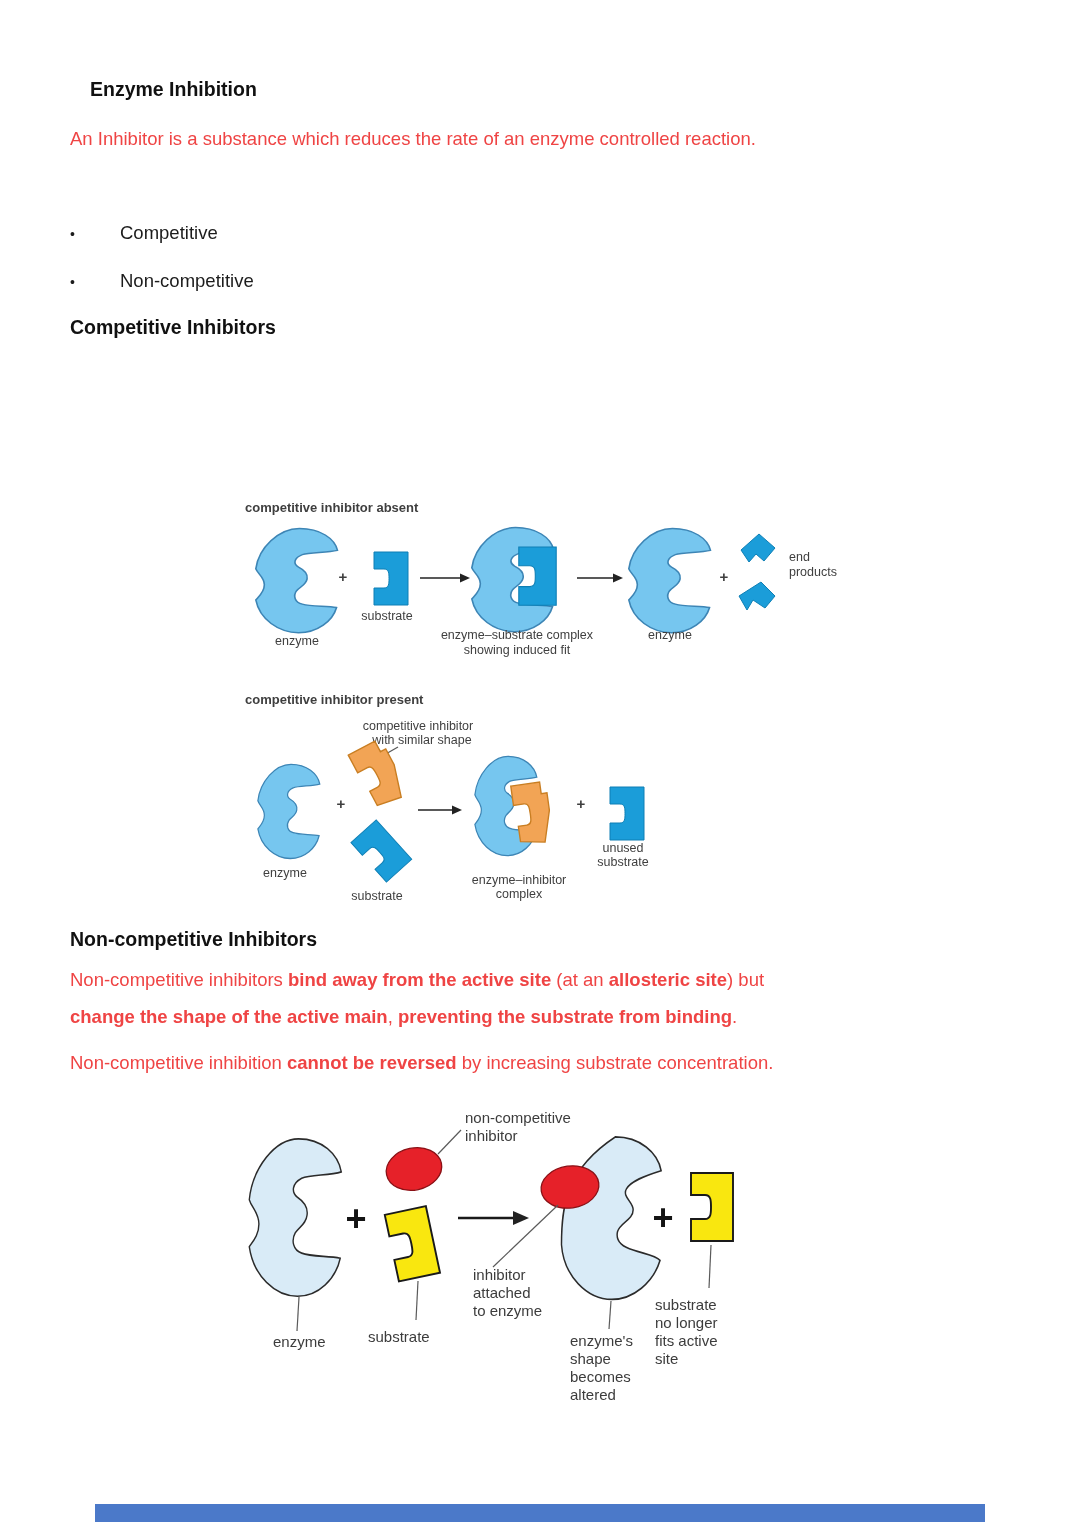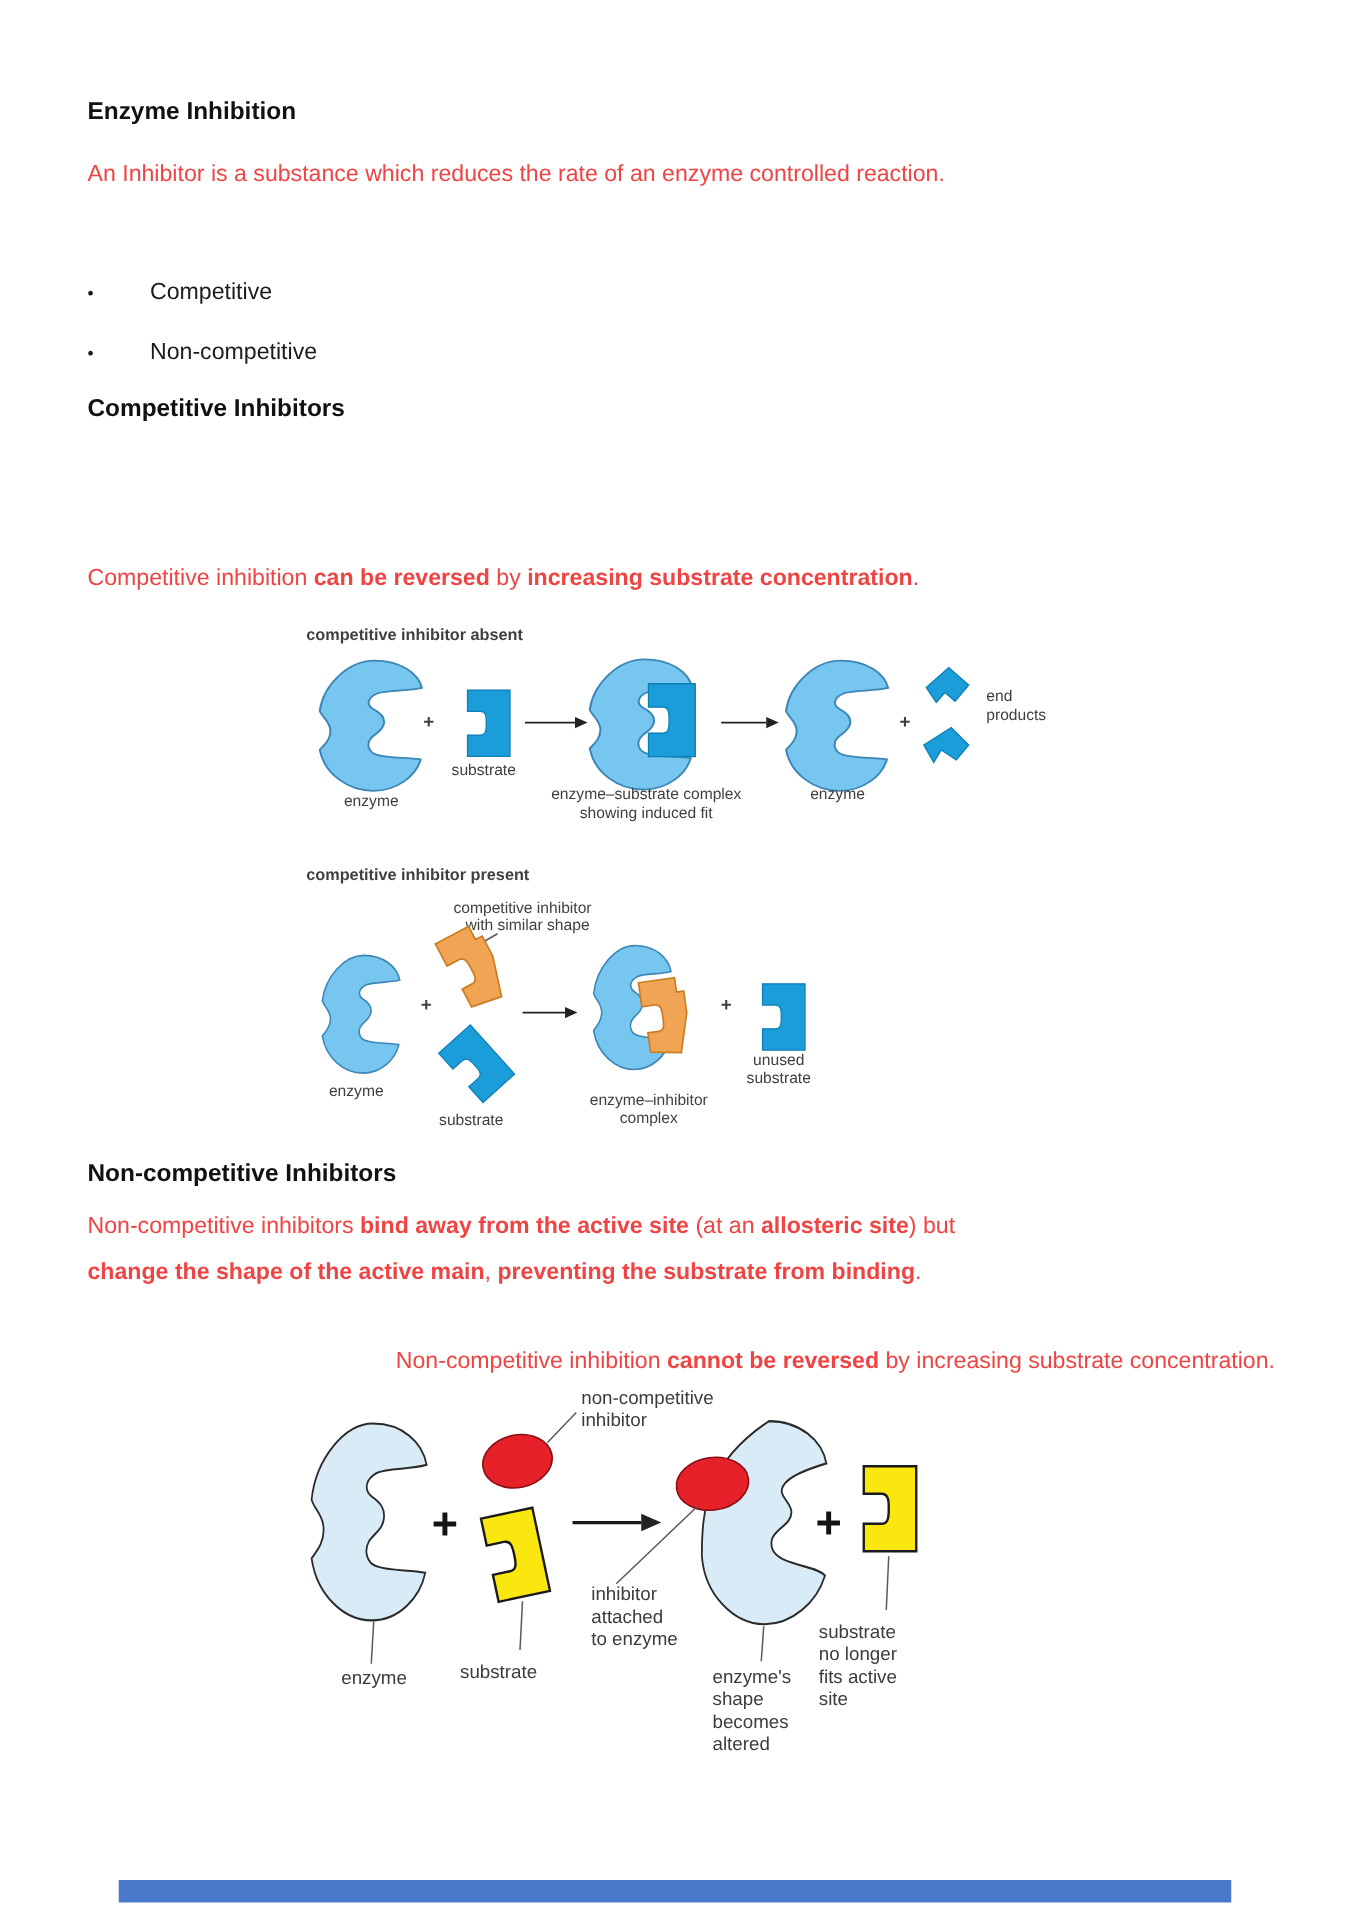--- a/index.html
+++ b/index.html
@@ -27,37 +27,36 @@
   .orange{stroke:#c97e22;stroke-width:1.4;}
   .yellow{stroke:#1a1a1a;stroke-width:1.9;}
   .red{stroke:#8a1015;stroke-width:1.3;}
   .bottom-bar{position:absolute;left:95px;top:1504px;width:890px;height:18px;}
 </style>
 </head>
 <body>
 
 <div class="page">
 
-  <div class="heading" style="top:78px;">Enzyme Inhibition</div>
+  <div class="heading" style="top:78px;margin-left:20px;">Enzyme Inhibition</div>
 
   <div class="para" style="top:120px;">An Inhibitor is a substance which reduces the rate of an enzyme controlled reaction.</div>
 
 
   <div class="bullet-row" style="top:222px;">
     <span class="bullet-dot">•</span>
     <span>Competitive</span>
   </div>
   <div class="bullet-row" style="top:270px;">
     <span class="bullet-dot">•</span>
     <span>Non-competitive</span>
   </div>
 
   <div class="heading" style="top:316px;">Competitive Inhibitors</div>
 
-  <div class="para" style="top:443px;"><span>Competitive inhibition </span><span class="b">can be reversed</span><span> by </span><span class="b">increasing substrate concentration</span><span>.</span></div>
 
   <svg style="left:240px;top:498px;" width="640" height="178" viewBox="0 0 640 178">
     <text class="dtitle" x="5" y="14">competitive inhibitor absent</text>
 
     <g transform="translate(12,28) scale(0.95,0.84)">
       <path class="enz" d="M50,3 C72,3 87,15 90,29 C79,32 61,31 53,34 C44,38 43,45 49,49 C56,53 59,57 58,63 C57,70 51,72 47,77 C43,83 45,91 53,93 C62,96 78,95 89,97 C85,113 69,127 49,127 C28,127 8,111 4,88 C7,84 13,79 13,70 C13,61 6,57 4,51 C7,26 28,3 50,3 Z" fill="#76C6EF"></path>
     </g>
     <text class="dplus" x="103" y="84" text-anchor="middle">+</text>
 
     <g transform="translate(126,54)">
@@ -149,21 +148,21 @@
     <text class="dlabel" x="383" y="176" text-anchor="middle">substrate</text>
 
     <text class="dlabel" x="279" y="194" text-anchor="middle">enzyme–inhibitor</text>
     <text class="dlabel" x="279" y="208" text-anchor="middle">complex</text>
   </svg>
 
   <div class="heading" style="top:928px;">Non-competitive Inhibitors</div>
 
   <div class="para" style="top:961px;"><span>Non-competitive inhibitors </span><span class="b">bind away from the active site</span><span> (at an </span><span class="b">allosteric site</span><span>) but
 </span><span class="b">change the shape of the active main</span><span>, </span><span class="b">preventing the substrate from binding</span><span>.</span></div>
-  <div class="para" style="top:1069px;text-align:right;"><span>Non-competitive inhibition </span><span class="b">cannot be reversed</span><span> by increasing substrate concentration.</span></div>
+  <div class="para" style="top:1044px;"><span>Non-competitive inhibition </span><span class="b">cannot be reversed</span><span> by increasing substrate concentration.</span></div>
 
   <svg style="left:225px;top:1105px;" width="560" height="308" viewBox="0 0 560 308">
 
     <text class="dlabel3" x="240" y="18">non-competitive</text>
     <text class="dlabel3" x="240" y="36">inhibitor</text>
     <line class="lead" x1="236" y1="25" x2="213" y2="49"></line>
 
     <ellipse class="red" cx="189" cy="64" rx="28" ry="21" transform="rotate(-12 189 64)" fill="#E62129"></ellipse>
 
     <g transform="translate(20,30) scale(1.07,1.27)">

